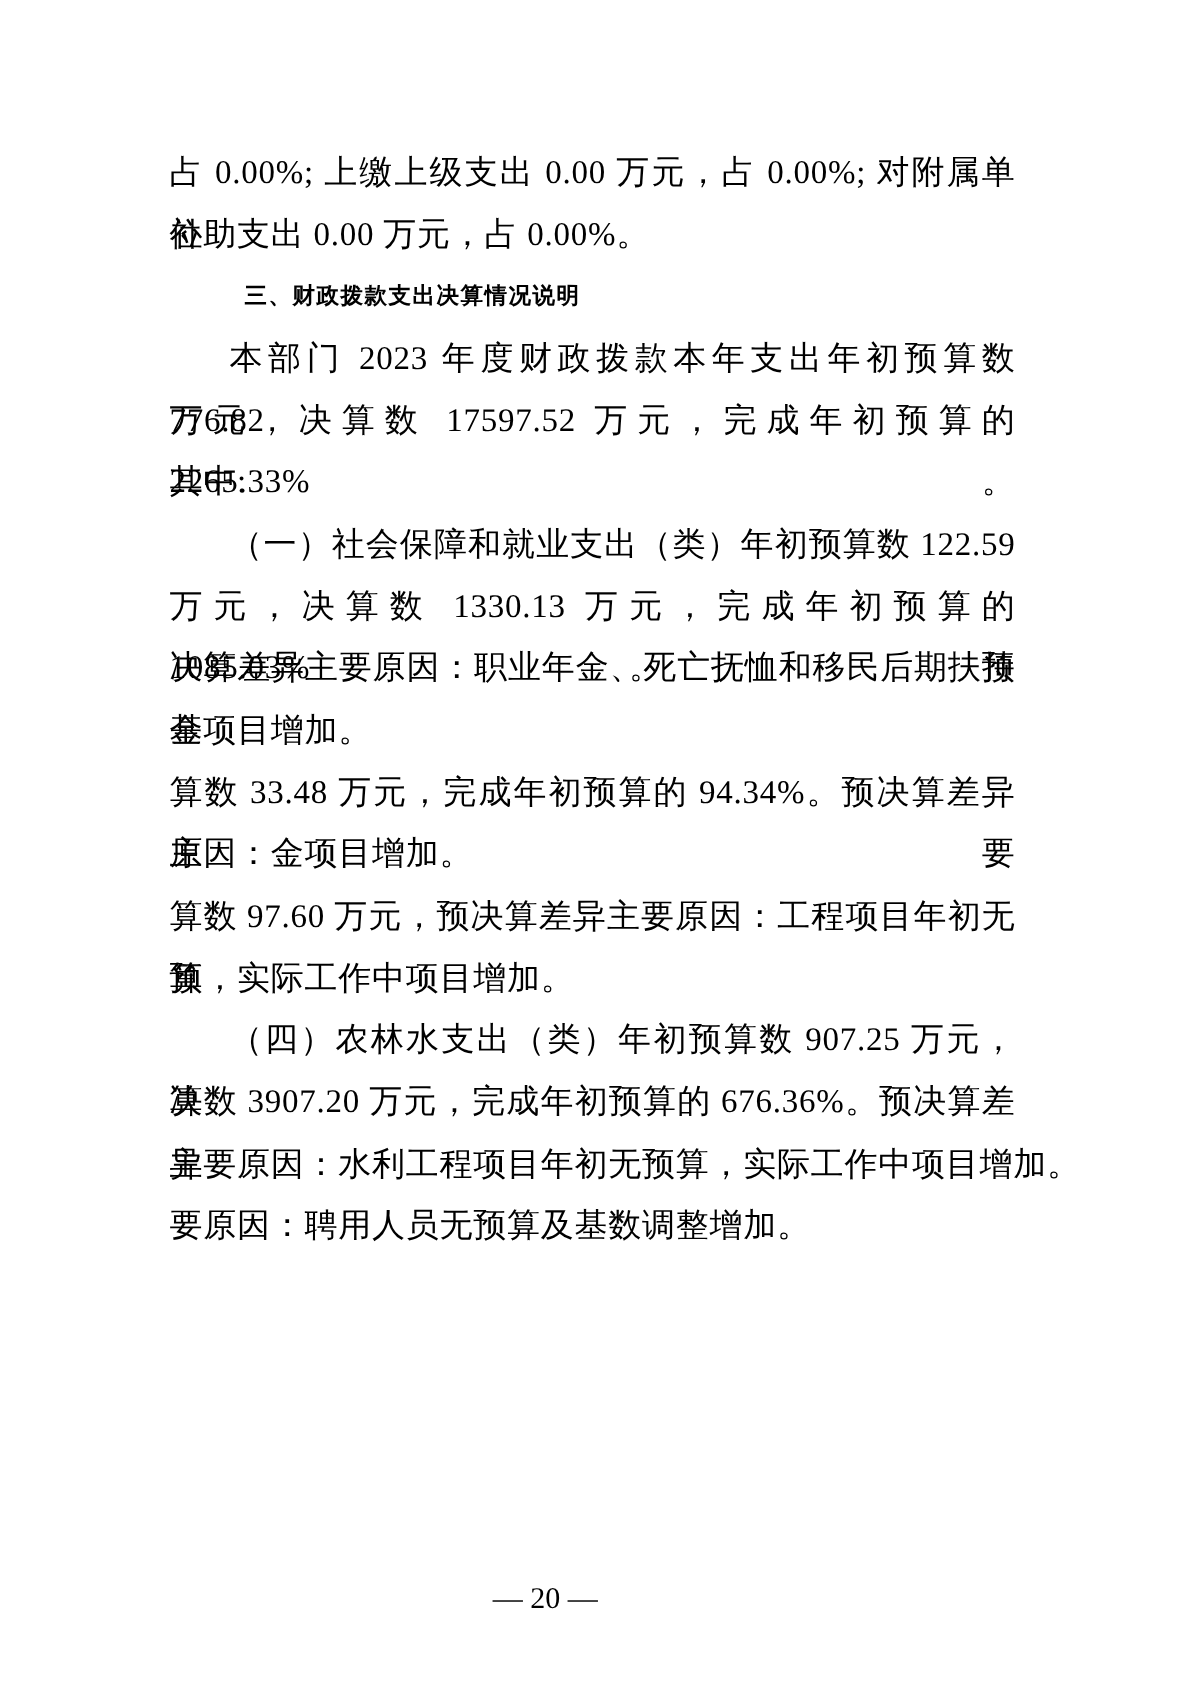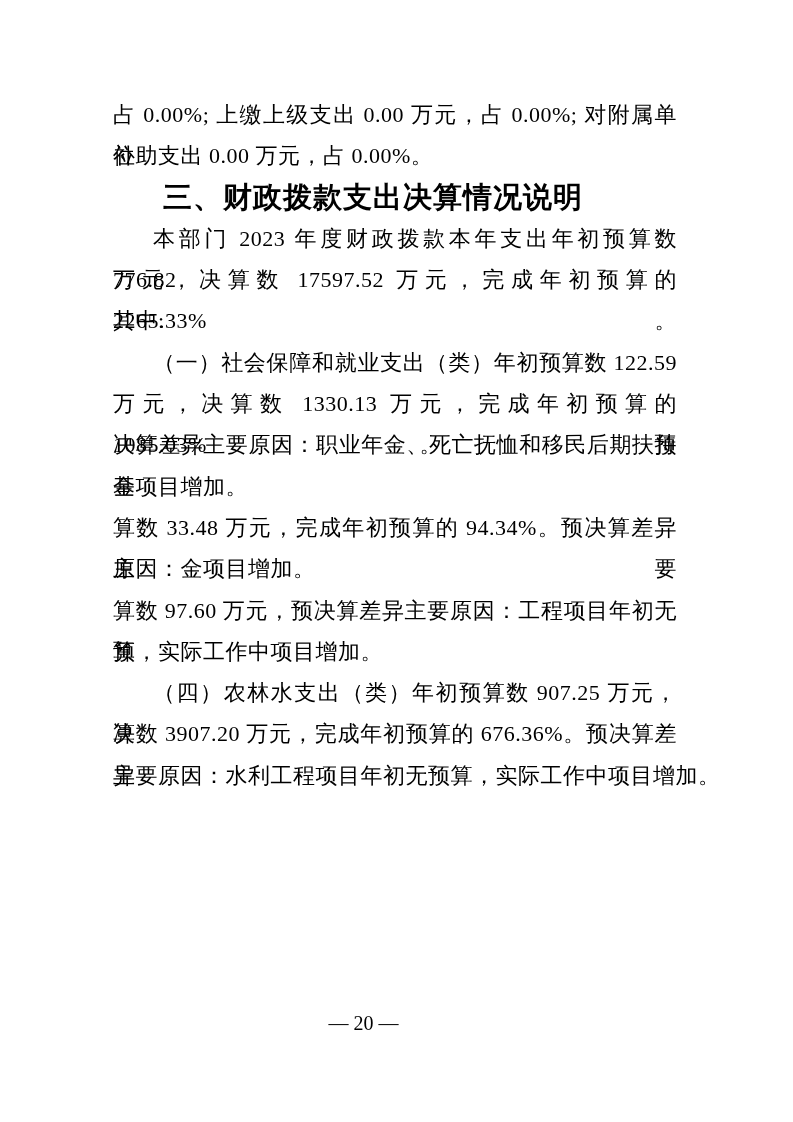--- a/index.html
+++ b/index.html
@@ -34,28 +34,28 @@
     white-space: normal;
     text-align: justify;
     text-align-last: justify;
   }
   .line.indent {
     text-indent: 40px;
   }
   .line.heading {
     font-family: "Liberation Sans", sans-serif;
     font-weight: bold;
-    font-size: 29px;
+    font-size: 15px;
     text-indent: 50px;
     letter-spacing: 1px;
   }
   .footer {
     position: absolute;
     left: 0;
-    top: 1012px;
+    top: 1055px;
     width: 727px;
     text-align: center;
     font-size: 20px;
     font-family: "Liberation Serif", serif;
     color: #000000;
   }
 </style>
 </head>
 <body>
 
@@ -71,15 +71,16 @@
     <div class="line just">万元，决算数 1330.13 万元，完成年初预算的 1085.03%。预</div>
     <div class="line just">决算差异主要原因：职业年金、死亡抚恤和移民后期扶持基</div>
     <div class="line">金项目增加。</div>
     <div class="line just">算数 33.48 万元，完成年初预算的 94.34%。预决算差异主要</div>
     <div class="line">原因：金项目增加。</div>
     <div class="line just">算数 97.60 万元，预决算差异主要原因：工程项目年初无预</div>
     <div class="line">算，实际工作中项目增加。</div>
     <div class="line just indent">（四）农林水支出（类）年初预算数 907.25 万元，决</div>
     <div class="line just">算数 3907.20 万元，完成年初预算的 676.36%。预决算差异</div>
     <div class="line">主要原因：水利工程项目年初无预算，实际工作中项目增加。</div>
+    <div class="line">要原因：聘用人员无预算及基数调整增加。</div>
   </div>
   <div class="footer">— 20 —</div>
 </div>
 
 </body></html>

